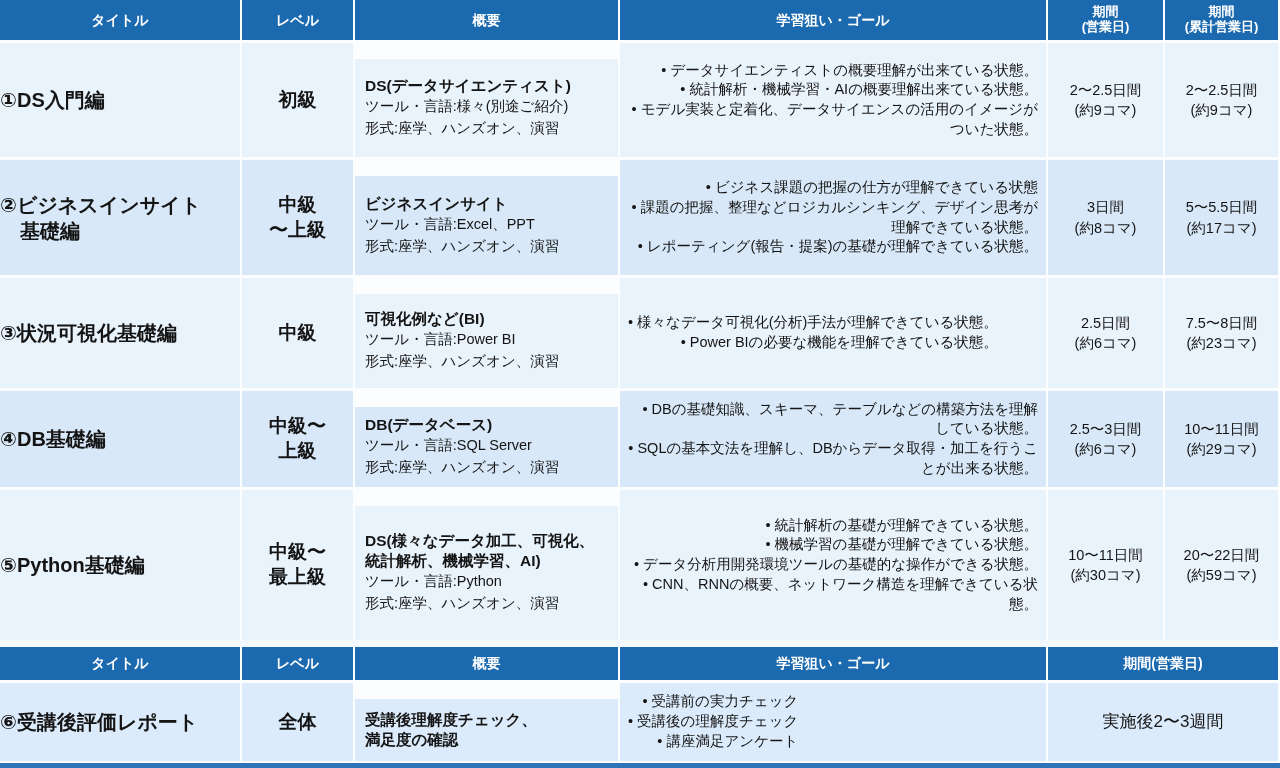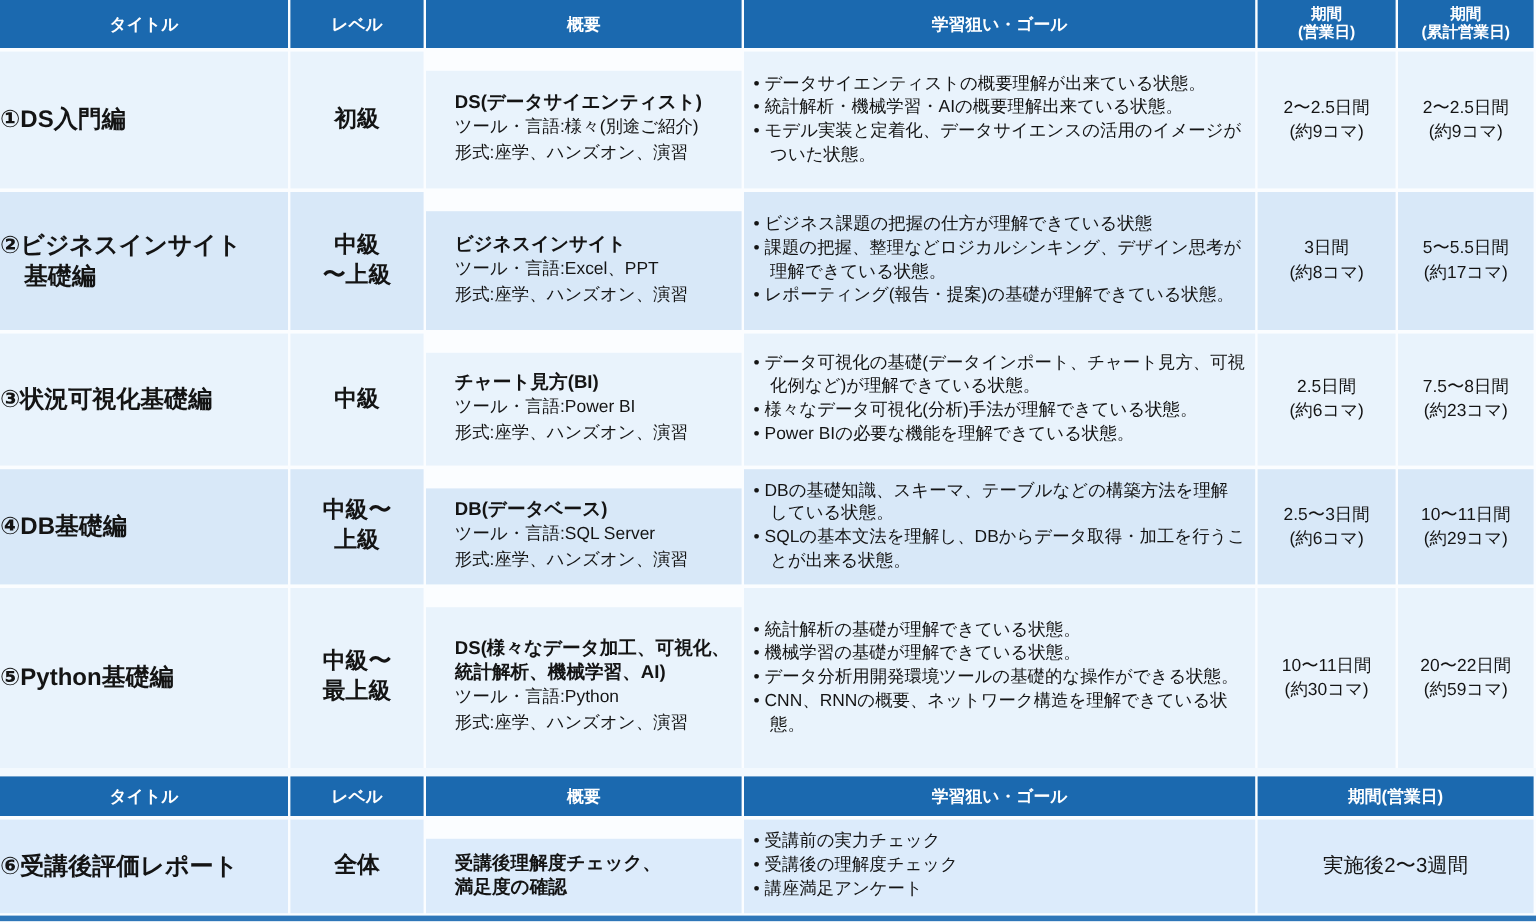--- a/index.html
+++ b/index.html
@@ -18,26 +18,26 @@
     display:flex;align-items:center;justify-content:center;text-align:center;
     white-space:pre-line;line-height:1.15;
   }
   .th-small{font-size:13px;}
   .td{display:flex;align-items:center;white-space:pre-line;}
   .row-a{background:#e9f3fc;}
   .row-b{background:#d8e8f8;}
   .row-c{background:#dcebfb;}
   .c-title{font-size:20px;font-weight:bold;line-height:1.3;}
   .c-level{font-size:19px;font-weight:bold;justify-content:center;text-align:center;line-height:1.3;}
-  .c-ov{flex-direction:column;align-items:flex-start;justify-content:center;padding:2px 6px 2px 24px;margin-top:16px;}
+  .c-ov{flex-direction:column;align-items:flex-start;justify-content:center;padding:2px 6px 2px 10px;margin-top:16px;}
   .ov-title{font-weight:bold;font-size:15.5px;line-height:1.3;white-space:pre-line;}
   .ov-body{font-size:14.5px;line-height:1.5;white-space:pre-line;}
   .c-goals{padding:4px 8px;}
   .c-goals ul{list-style:none;margin:0;padding:0;font-size:14.5px;line-height:1.36;}
-  .c-goals li{padding-left:0.95em;text-indent:-0.95em;}
+  .c-goals li{padding-left:0.95em;text-indent:-0.95em;text-align:right;}
   .c-goals li::before{content:"•\00a0";}
   .c-period{justify-content:center;text-align:center;font-size:14.5px;line-height:1.4;}
   .c-period-big{font-size:17px;}
   .gap-strip{height:8px;background:#f3f9fe;}
   .bottom-bar{height:6px;background:#2e76b8;margin-top:2px;}
 </style>
 </head>
 <body>
 
 <div class="slide">
@@ -65,23 +65,23 @@
 〜上級</div>
       <div class="td c-ov row-b"><div class="ov-title">ビジネスインサイト</div><div class="ov-body">ツール・言語:Excel、PPT
 形式:座学、ハンズオン、演習</div></div>
       <div class="td c-goals row-b"><ul><li>ビジネス課題の把握の仕方が理解できている状態</li><li>課題の把握、整理などロジカルシンキング、デザイン思考が理解できている状態。</li><li>レポーティング(報告・提案)の基礎が理解できている状態。</li></ul></div>
       <div class="td c-period row-b">3日間
 (約8コマ)</div>
       <div class="td c-period row-b">5〜5.5日間
 (約17コマ)</div>
       <div class="td c-title row-a">③状況可視化基礎編</div>
       <div class="td c-level row-a">中級</div>
-      <div class="td c-ov row-a"><div class="ov-title">チャート見方(BI)</div><div class="ov-body">ツール・言語:Power BI
+      <div class="td c-ov row-a"><div class="ov-title">可視化例など(BI)</div><div class="ov-body">ツール・言語:Power BI
 形式:座学、ハンズオン、演習</div></div>
-      <div class="td c-goals row-a"><ul><li>データ可視化の基礎(データインポート、チャート見方、可視化例など)が理解できている状態。</li><li>様々なデータ可視化(分析)手法が理解できている状態。</li><li>Power BIの必要な機能を理解できている状態。</li></ul></div>
+      <div class="td c-goals row-a"><ul><li>様々なデータ可視化(分析)手法が理解できている状態。</li><li>Power BIの必要な機能を理解できている状態。</li></ul></div>
       <div class="td c-period row-a">2.5日間
 (約6コマ)</div>
       <div class="td c-period row-a">7.5〜8日間
 (約23コマ)</div>
       <div class="td c-title row-b">④DB基礎編</div>
       <div class="td c-level row-b">中級〜
 上級</div>
       <div class="td c-ov row-b"><div class="ov-title">DB(データベース)</div><div class="ov-body">ツール・言語:SQL Server
 形式:座学、ハンズオン、演習</div></div>
       <div class="td c-goals row-b"><ul><li>DBの基礎知識、スキーマ、テーブルなどの構築方法を理解している状態。</li><li>SQLの基本文法を理解し、DBからデータ取得・加工を行うことが出来る状態。</li></ul></div>

